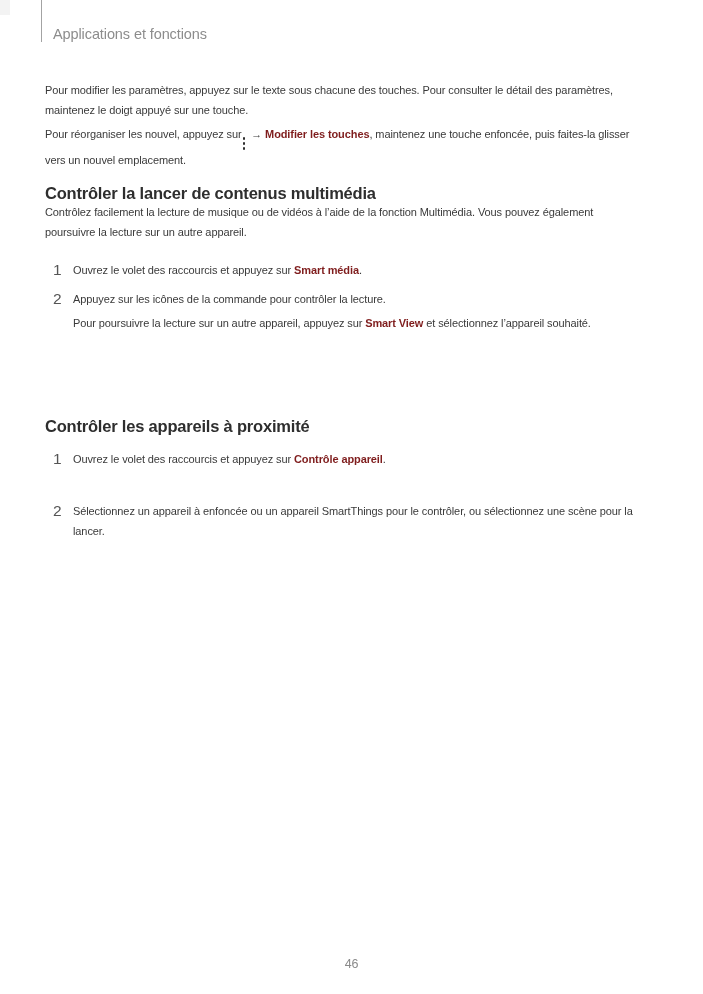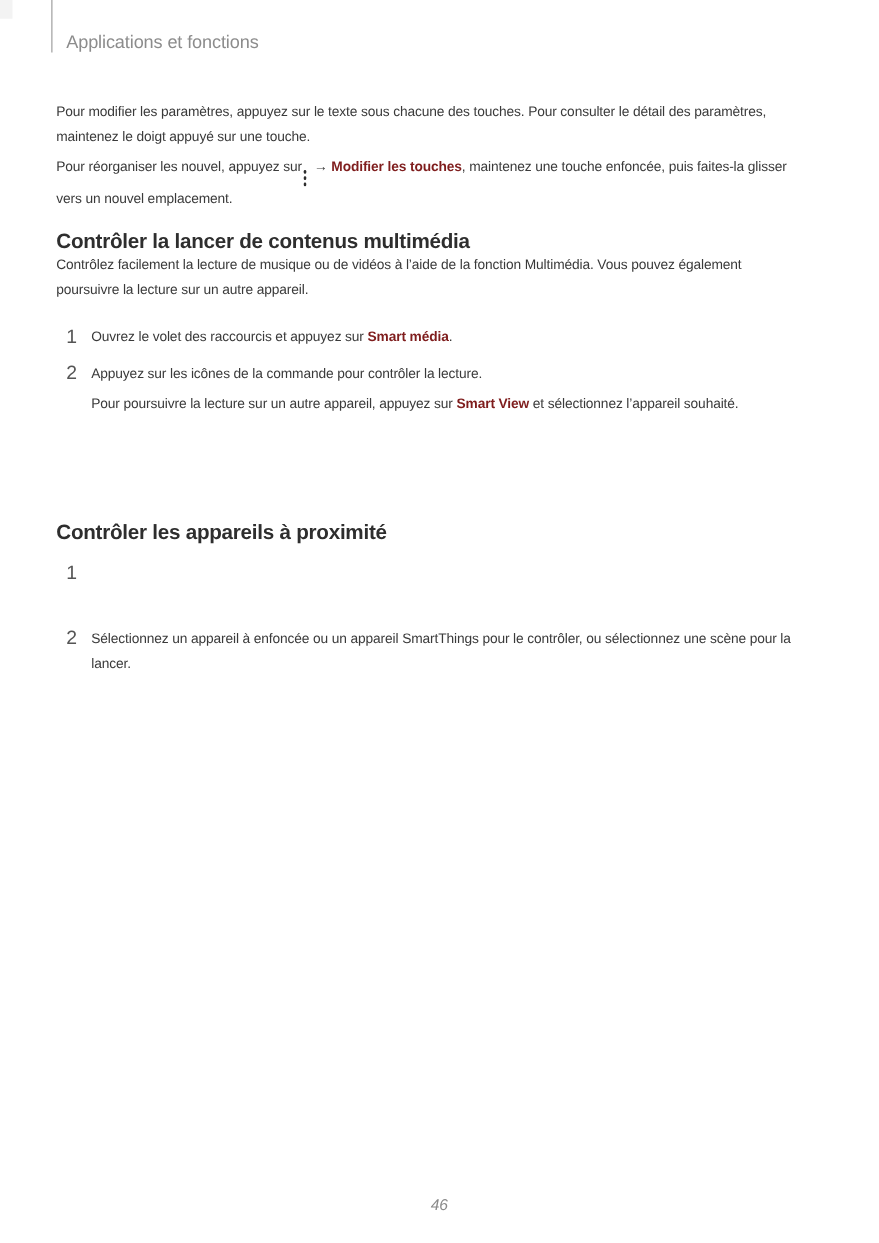--- a/index.html
+++ b/index.html
@@ -76,21 +76,20 @@
     background: #2e2e2e;
   }
   .arrow-icon { margin: 0 3px; font-weight: 400; color: #3a3a3a; }
   .page-number {
     position: absolute; left: 0; top: 956px;
     width: 703px;
     text-align: center;
     font-size: 12.5px; line-height: 16px;
     color: #8a8a8a;
     letter-spacing: -0.1px;
-    font-style: italic;
   }
 </style>
 </head>
 <body>
 
 <div class="page">
 
   <div class="corner-artifact"></div>
 
   <div class="header-rule"></div>
@@ -122,20 +121,21 @@
       <p class="body-text step-sub"><span>Pour poursuivre la lecture sur un autre appareil, appuyez sur </span><strong>Smart View</strong><span> et sélectionnez l’appareil souhaité.</span></p>
     </div>
   </div>
 
   <h2 class="h-sec h2">Contrôler les appareils à proximité</h2>
 
 
   <div class="step abs s2-step1">
     <span class="step-num">1</span>
     <div class="step-body">
+      <p class="body-text"><span>Ouvrez le volet des raccourcis et appuyez sur </span><strong>Contrôle appareil</strong><span>.</span></p>
     </div>
   </div>
 
   <div class="step abs s2-step2">
     <span class="step-num">2</span>
     <div class="step-body">
       <p class="body-text">Sélectionnez un appareil à enfoncée ou un appareil SmartThings pour le contrôler, ou sélectionnez une scène pour la lancer.</p>
     </div>
   </div>
 

